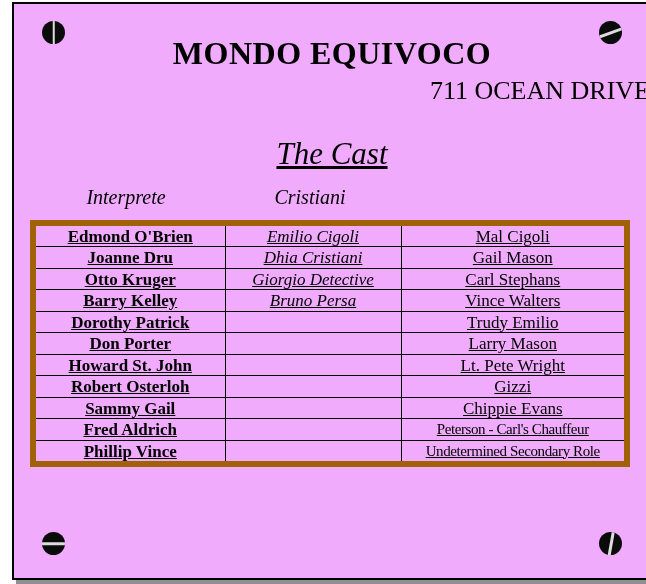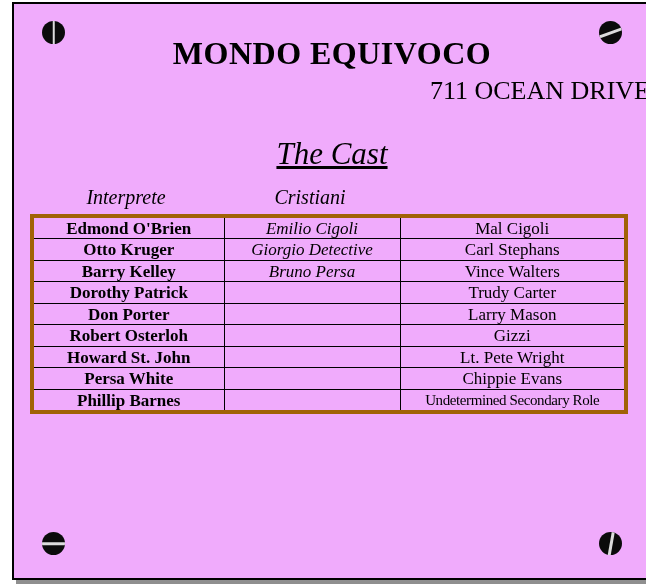--- a/index.html
+++ b/index.html
@@ -82,23 +82,24 @@
     line-height: 1.2;
   }
   .col-h { text-align: center; }
   .col-h:nth-child(1) { width: 192px; }
   .col-h:nth-child(2) { width: 176px; }
   .col-h:nth-child(3) { width: 226px; }
 
   table.cast-table {
     border-collapse: collapse;
     table-layout: fixed;
-    margin-top: 5px;
+    margin-top: 11px;
     width: 594px;
-    border: 4px solid #a16207;
+    border: 6px solid #a16207;
+    text-decoration: underline;
   }
   .cast-table col.c1 { width: 192px; }
   .cast-table col.c2 { width: 176px; }
   .cast-table col.c3 { width: 226px; }
   .cast-table td {
     border: 1.5px solid #000000;
     height: 20.5px;
     padding: 0 2px;
     text-align: center;
     vertical-align: middle;
@@ -146,56 +147,66 @@
           <col class="c2">
           <col class="c3">
       </colgroup>
       <tbody id="cast-body">
           <tr>
             <td class="c1">Edmond O'Brien</td>
             <td class="c2">Emilio Cigoli</td>
             <td class="c3">Mal Cigoli</td>
           </tr>
           <tr>
+            <td class="c1">Joanne Dru</td>
+            <td class="c2">Dhia Cristiani</td>
+            <td class="c3">Gail Mason</td>
+          </tr>
+          <tr>
             <td class="c1">Otto Kruger</td>
             <td class="c2">Giorgio Detective</td>
             <td class="c3">Carl Stephans</td>
           </tr>
           <tr>
             <td class="c1">Barry Kelley</td>
             <td class="c2">Bruno Persa</td>
             <td class="c3">Vince Walters</td>
           </tr>
           <tr>
             <td class="c1">Dorothy Patrick</td>
             <td class="c2"></td>
-            <td class="c3">Trudy Carter</td>
+            <td class="c3">Trudy Emilio</td>
           </tr>
           <tr>
             <td class="c1">Don Porter</td>
             <td class="c2"></td>
             <td class="c3">Larry Mason</td>
           </tr>
           <tr>
+            <td class="c1">Howard St. John</td>
+            <td class="c2"></td>
+            <td class="c3">Lt. Pete Wright</td>
+          </tr>
+          <tr>
             <td class="c1">Robert Osterloh</td>
             <td class="c2"></td>
             <td class="c3">Gizzi</td>
           </tr>
           <tr>
-            <td class="c1">Howard St. John</td>
-            <td class="c2"></td>
-            <td class="c3">Lt. Pete Wright</td>
-          </tr>
-          <tr>
-            <td class="c1">Persa White</td>
+            <td class="c1">Sammy Gail</td>
             <td class="c2"></td>
             <td class="c3">Chippie Evans</td>
           </tr>
           <tr>
-            <td class="c1">Phillip Barnes</td>
+            <td class="c1">Fred Aldrich</td>
+            <td class="c2"></td>
+            <td class="c3 fit">Peterson - Carl's Chauffeur</td>
+          </tr>
+          <tr>
+            <td class="c1">Phillip Vince</td>
             <td class="c2"></td>
             <td class="c3 fit">Undetermined Secondary Role</td>
           </tr>
         </tbody>
     </table>
   </div>
 
 </div>
 
 </body></html>

